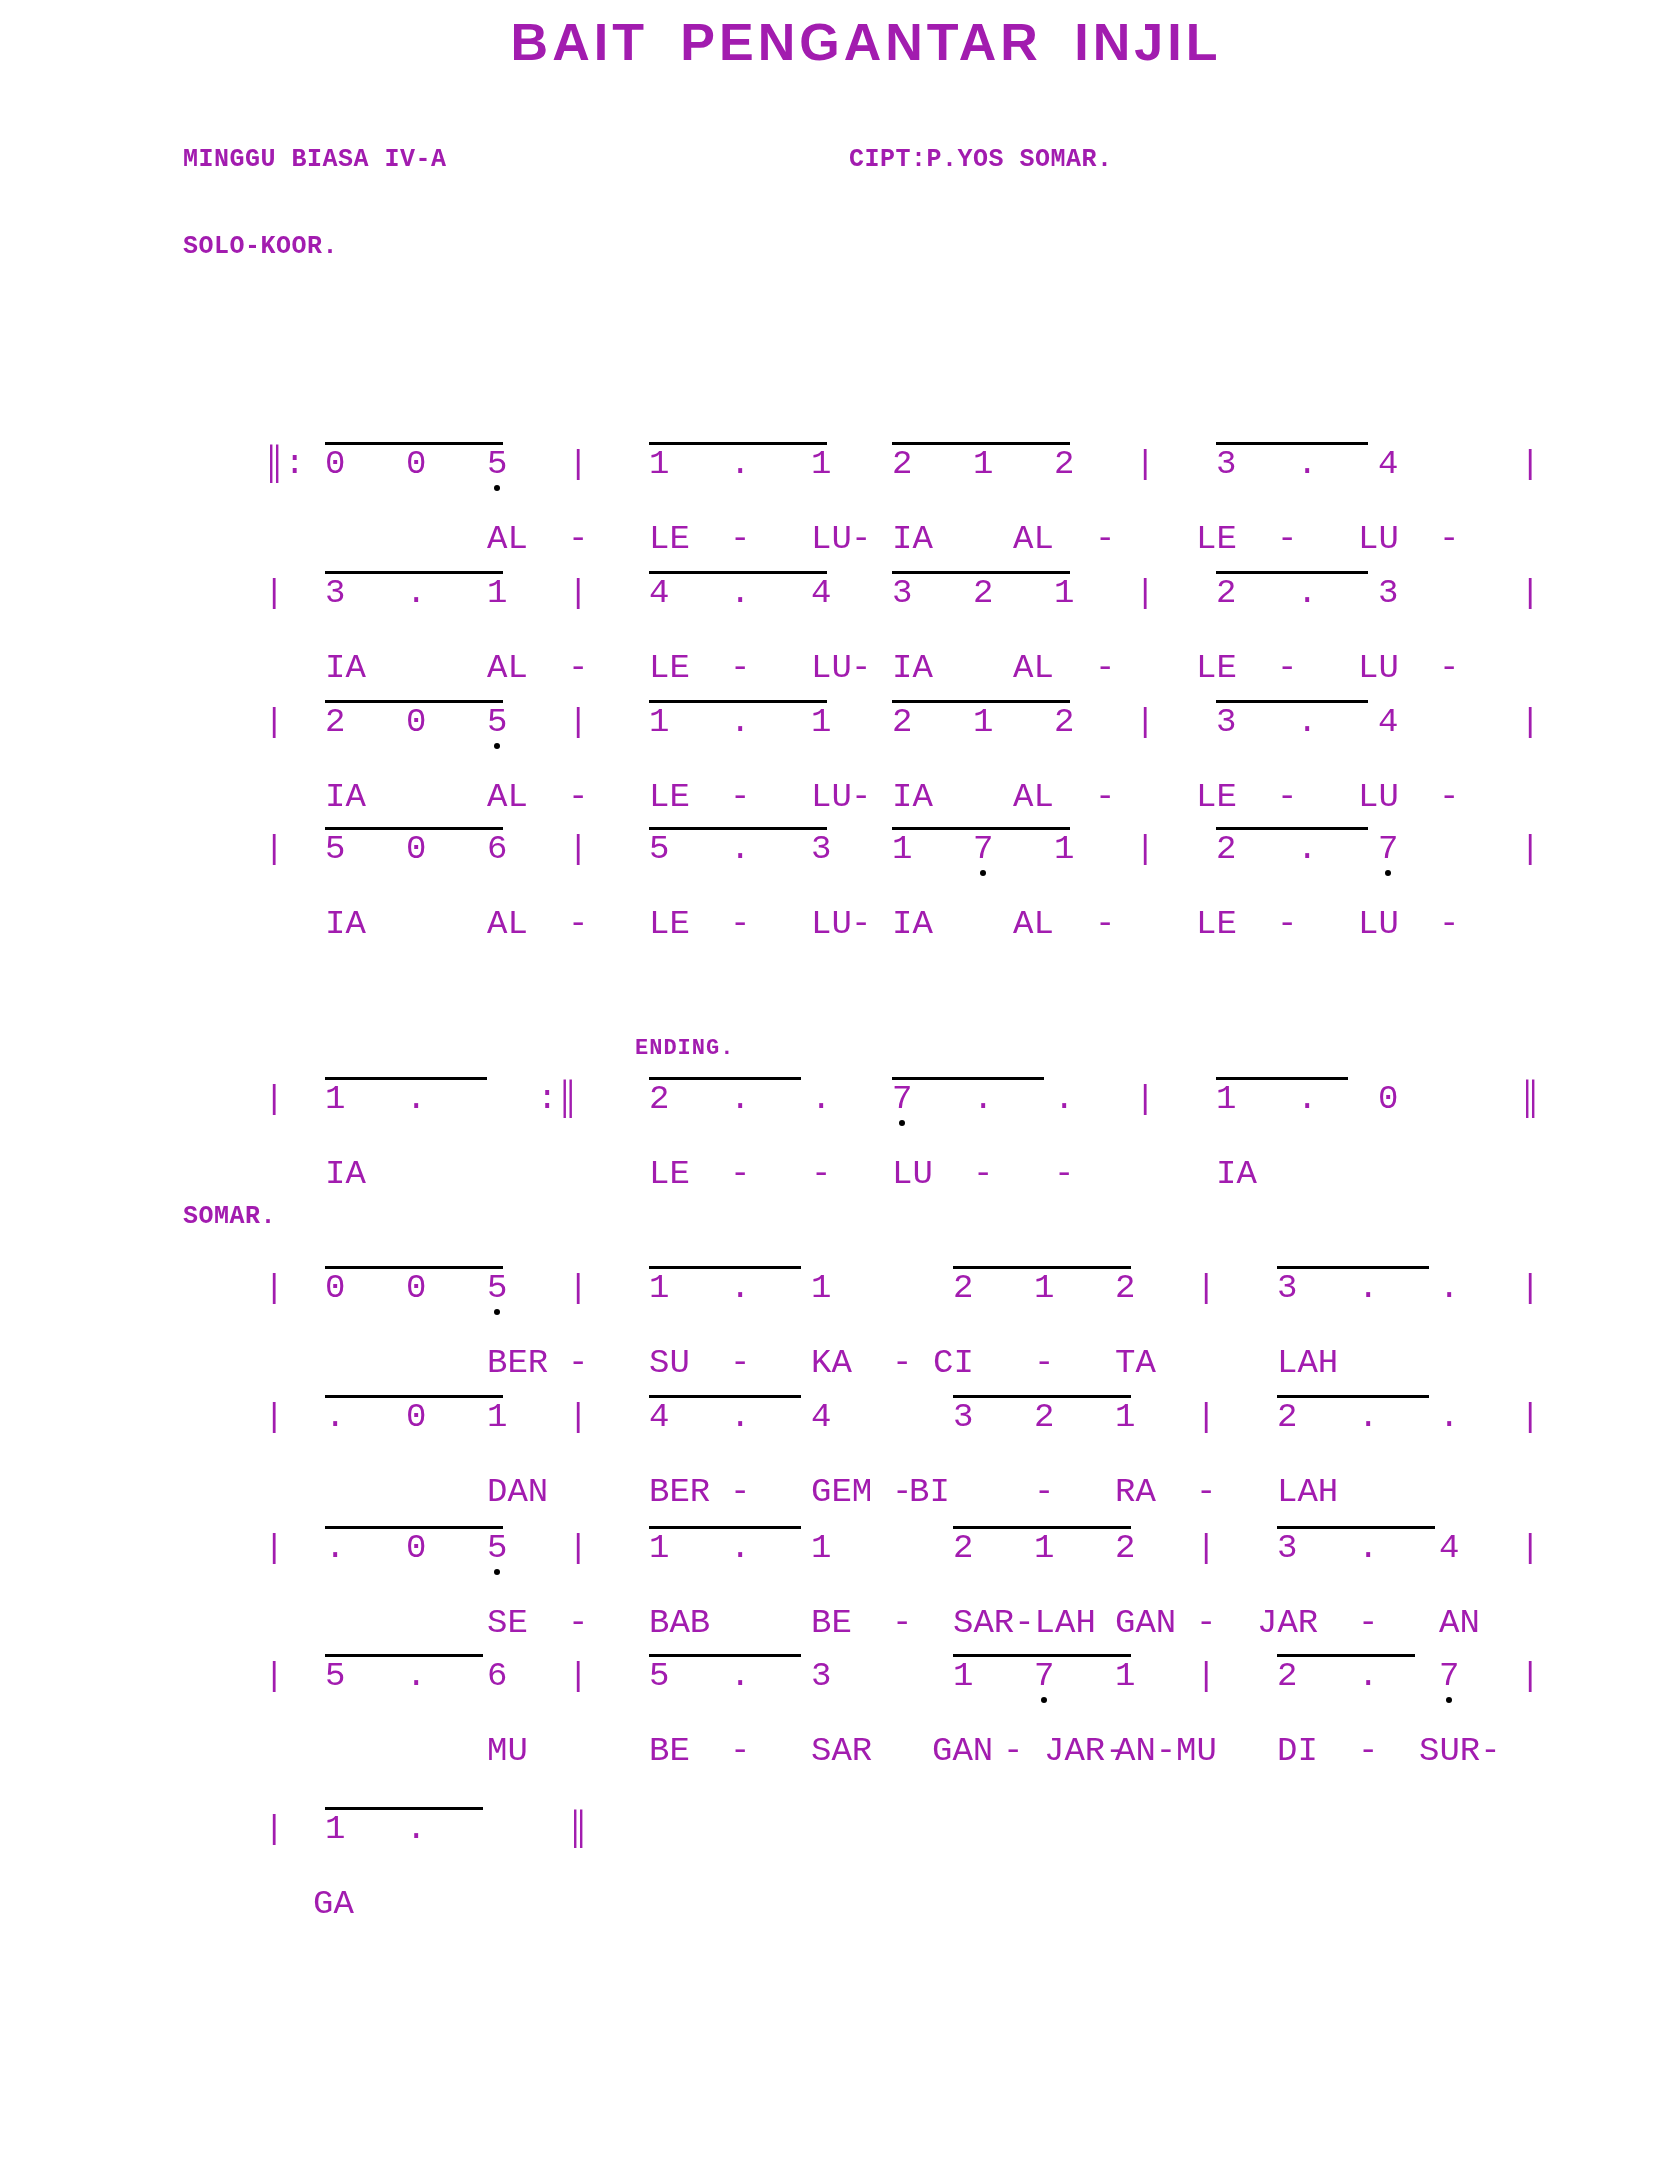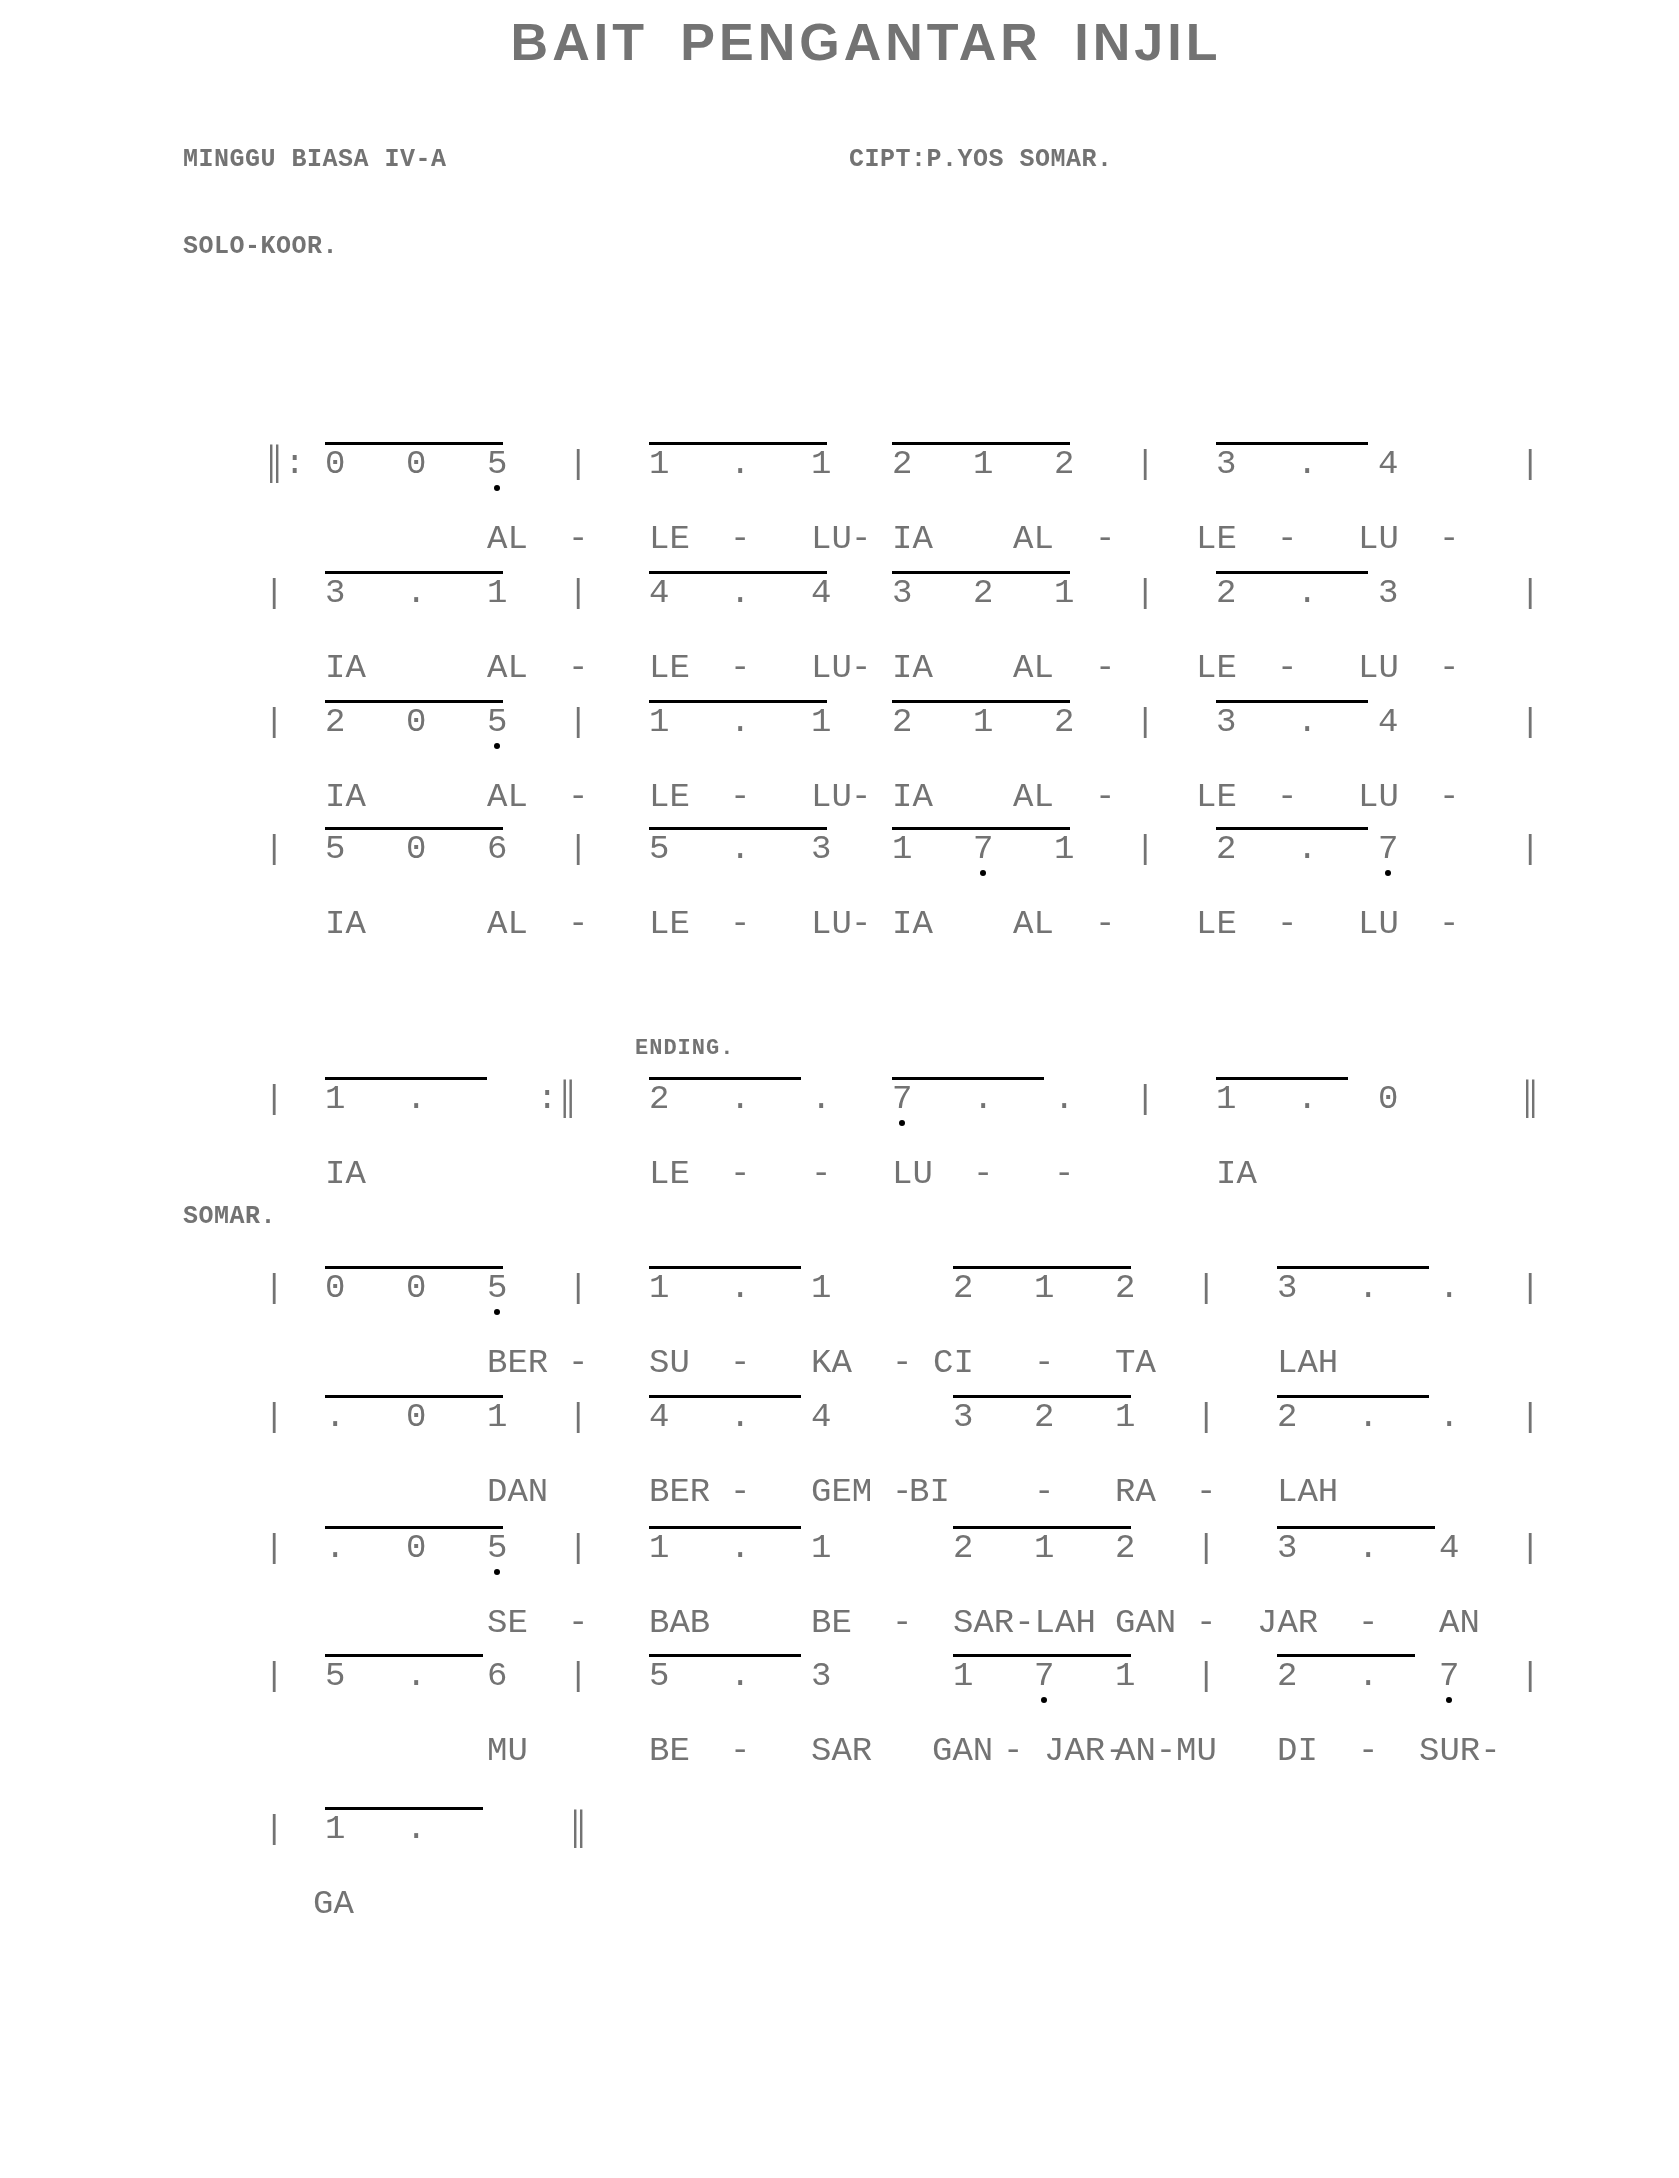--- a/index.html
+++ b/index.html
@@ -1,17 +1,17 @@
 <!DOCTYPE html>
 <html><head>
 <meta charset="utf-8">
 <style>
   html,body{margin:0;padding:0;background:#e8e8e8;}
   .sheet{
-    position:relative;width:1679px;height:2178px;background:#ffffff;color:#737373;
+    position:relative;width:1679px;height:2178px;background:#ffffff;color:#a21caf;
     font-family:"Liberation Mono","DejaVu Sans Mono",monospace;overflow:hidden;margin:0 auto;
   }
   .hdr-center{position:absolute;left:53px;top:0;width:1626px;text-align:center;}
   .title{
     margin:0;padding-top:16px;font-family:"Liberation Sans",sans-serif;font-weight:700;
     font-size:52px;letter-spacing:4px;word-spacing:14px;line-height:1;
   }
   .subtitle{font-size:27px;margin-top:8px;letter-spacing:1px;font-weight:700;}
   .lbl{position:absolute;font-weight:700;font-size:25px;letter-spacing:0.5px;line-height:1.2;}
   #minggu{left:183px;top:145px;}

